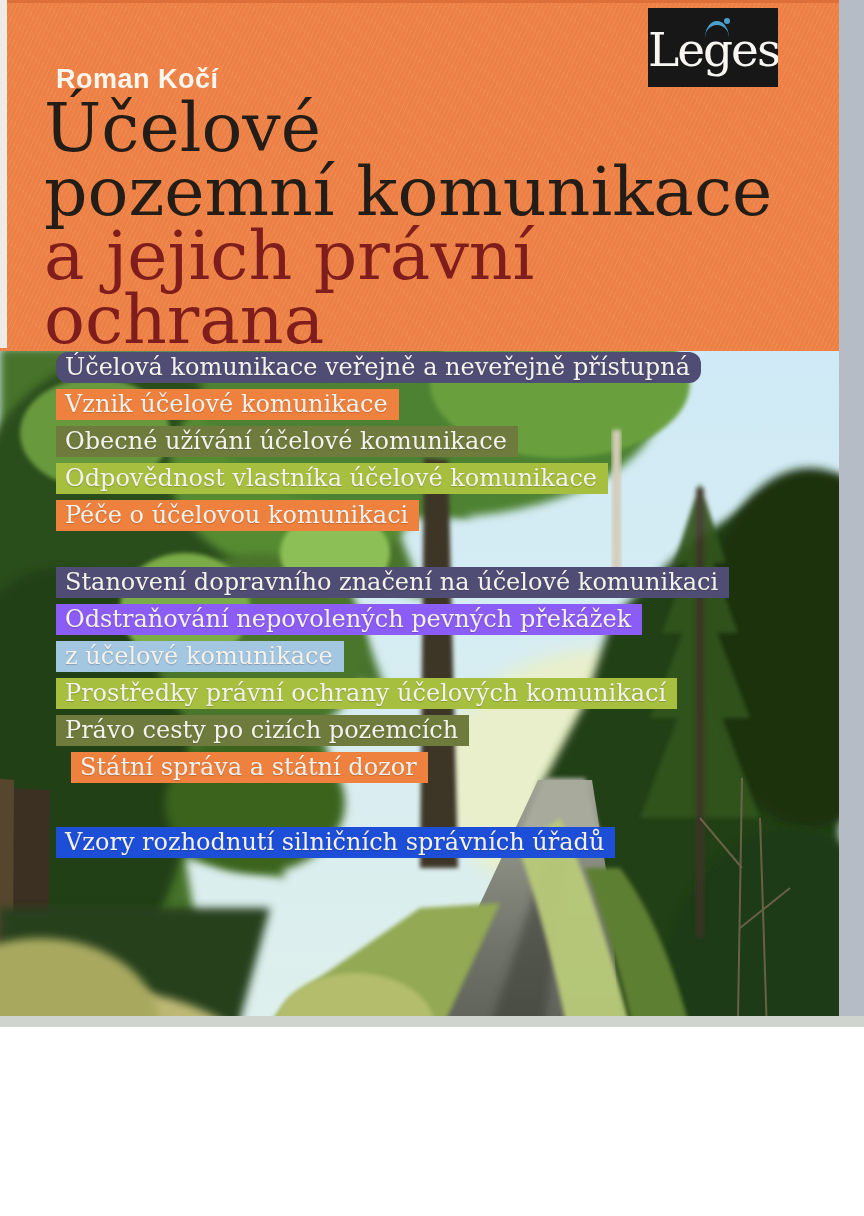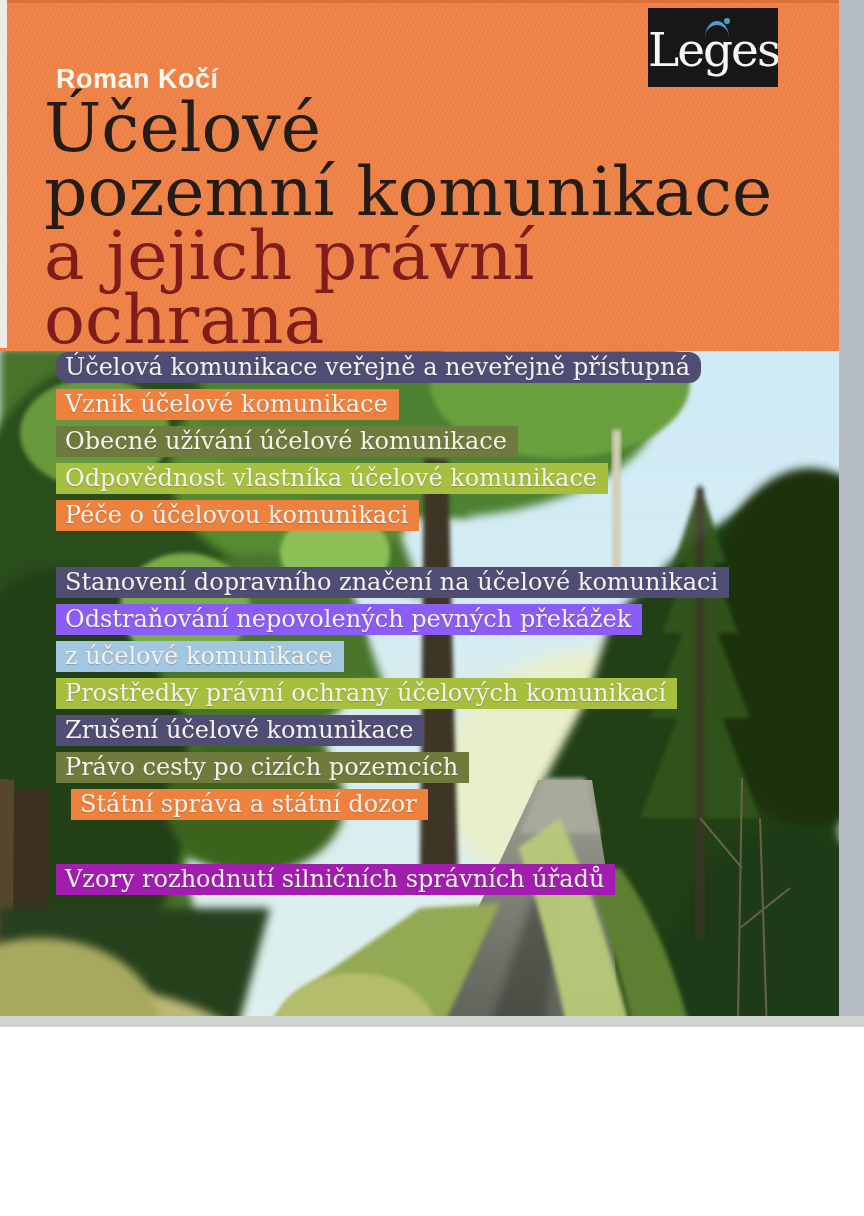--- a/index.html
+++ b/index.html
@@ -194,24 +194,23 @@
     <div class="chapters">
       <div class="stripe" style="background-color: rgb(80, 77, 117); border-radius: 12px;">Účelová komunikace veřejně a neveřejně přístupná</div>
       <div class="stripe" style="background-color: rgb(239, 129, 62);">Vznik účelové komunikace</div>
       <div class="stripe" style="background-color: rgb(111, 123, 60);">Obecné užívání účelové komunikace</div>
       <div class="stripe" style="background-color: rgb(166, 191, 62);">Odpovědnost vlastníka účelové komunikace</div>
       <div class="stripe" style="background-color: rgb(239, 129, 62);">Péče o účelovou komunikaci</div>
       <div class="stripe" style="background-color: rgb(80, 77, 117); margin-top: 36px;">Stanovení dopravního značení na účelové komunikaci</div>
       <div class="stripe" style="background-color: #8b5cf6;">Odstraňování nepovolených pevných překážek</div>
       <div class="stripe" style="background-color: rgb(163, 198, 225);">z účelové komunikace</div>
       <div class="stripe" style="background-color: rgb(166, 191, 62);">Prostředky právní ochrany účelových komunikací</div>
-      <div class="stripe" style="background-color: rgb(80, 77, 117);">Zrušení účelové komunikace</div>
       <div class="stripe" style="background-color: rgb(111, 123, 60);">Právo cesty po cizích pozemcích</div>
       <div class="stripe" style="background-color: rgb(239, 129, 62); margin-left: 15px;">Státní správa a státní dozor</div>
-      <div class="stripe" style="background-color: #a21caf; margin-top: 44px;">Vzory rozhodnutí silničních správních úřadů</div>
+      <div class="stripe" style="background-color: #1d4ed8; margin-top: 44px;">Vzory rozhodnutí silničních správních úřadů</div>
     </div>
 
     <div class="praktik">
       <svg width="178" height="95" viewBox="0 0 178 95">
         <path d="M172,12 C156,41 128,66 96,74 C60,83 16,77 7,50 C0,28 21,7 48,8 C79,9 95,31 116,33 C137,35 158,26 172,12 Z" fill="#fdfdfa"></path>
         <text x="24" y="34" transform="rotate(40 24 34)" font-family="Liberation Sans, sans-serif" font-size="27" letter-spacing="1" fill="#4c481f">praktik</text>
       </svg>
     </div>
 
   </div>

